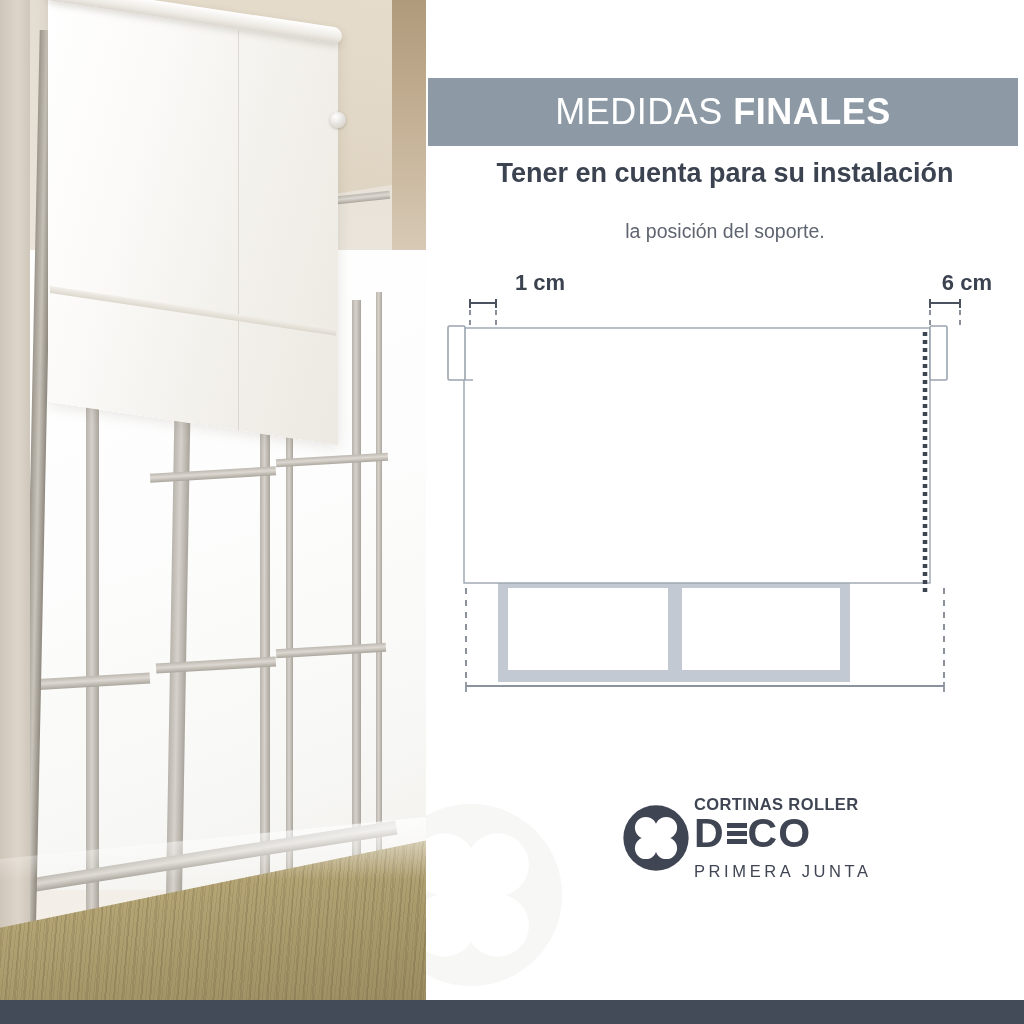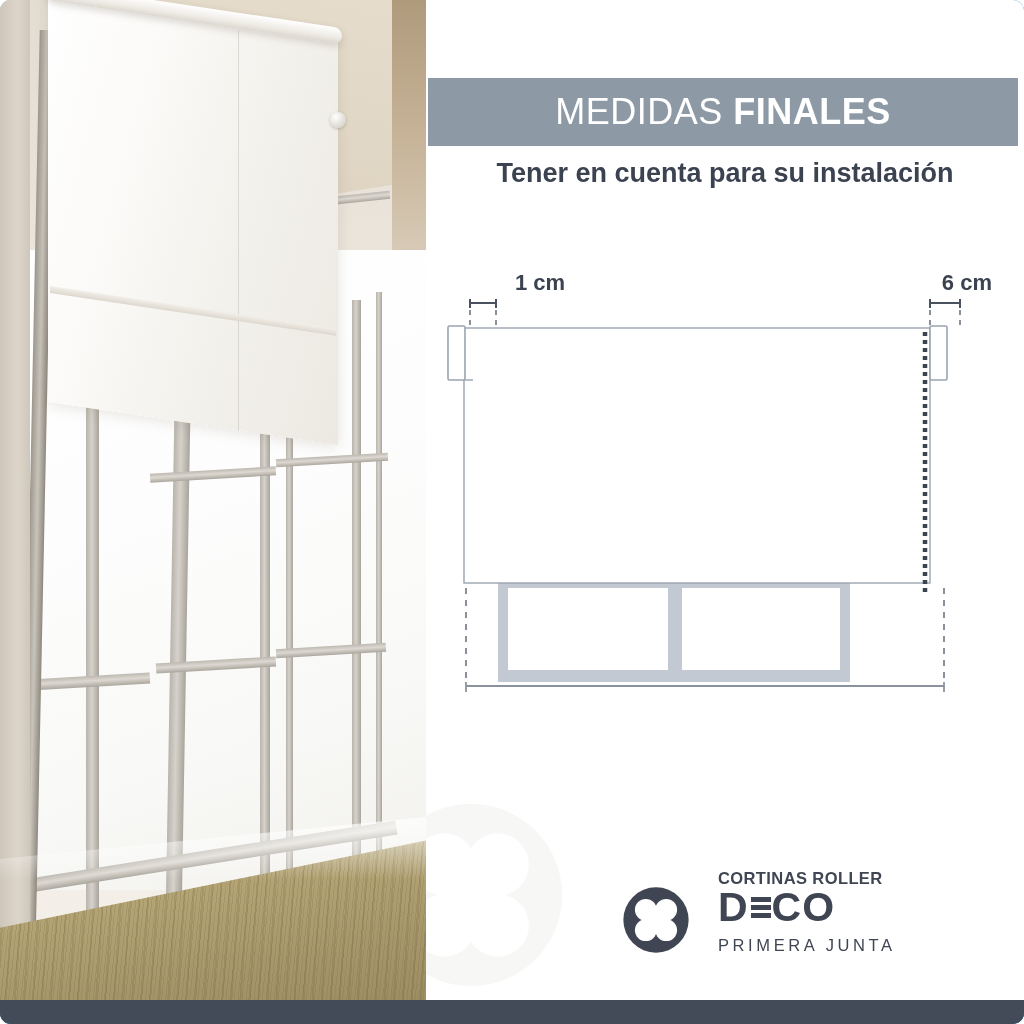--- a/index.html
+++ b/index.html
@@ -7,21 +7,20 @@
     width: 1024px; height: 1024px;
     background: #ffffff;
     font-family: "Liberation Sans", sans-serif;
     overflow: hidden;
   }
   #root {
     position: relative;
     width: 1024px; height: 1024px;
     background: #0369a1;
     overflow: hidden;
-    border-radius: 11px;
   }
 
   
   #photo {
     position: absolute;
     left: 0; top: 0;
     width: 426px; height: 1000px;
     overflow: hidden;
     background: #d8d2c8;
   }
@@ -194,22 +193,22 @@
     position: absolute;
     left: 0; top: 738px; width: 598px;
     text-align: center;
     color: #5f6570;
     font-size: 19.5px;
   }
 
   
   #logo {
     position: absolute;
-    left: 196px; top: 870px;
-    display: flex; align-items: flex-end; gap: 28px;
+    left: 196px; top: 796px;
+    display: flex; align-items: center; gap: 4px;
   }
   #logo-mark { width: 68px; height: 68px; flex: 0 0 68px; }
   #logo-text { display: flex; flex-direction: column; line-height: 1; }
   #logo-top {
     color: #3f4553; font-size: 16.5px; font-weight: 700;
     letter-spacing: .4px; margin-bottom: 2px;
   }
   #logo-main {
     color: #3f4553; font-size: 41px; font-weight: 700;
     letter-spacing: 1px; line-height: .92;
@@ -290,20 +289,21 @@
 
     <div id="header-bar">
       <div id="header-title">
         <span>MEDIDAS</span><span>&nbsp;</span><span class="strong">FINALES</span>
       </div>
     </div>
 
     <div id="subtitle">Tener en cuenta para su instalación</div>
 
     <div id="lead">
+      <div>la posición del soporte.</div>
     </div>
 
     <div class="cm-label" id="cm-left">1 cm</div>
     <div class="cm-label" id="cm-right">6 cm</div>
 
     <svg id="diagram" viewBox="0 0 598 432">
 
       <g>
         <line x1="44" y1="7" x2="70" y2="7" stroke="#4a5260" stroke-width="2"></line>
         <line x1="44" y1="3" x2="44" y2="12" stroke="#4a5260" stroke-width="2"></line>

